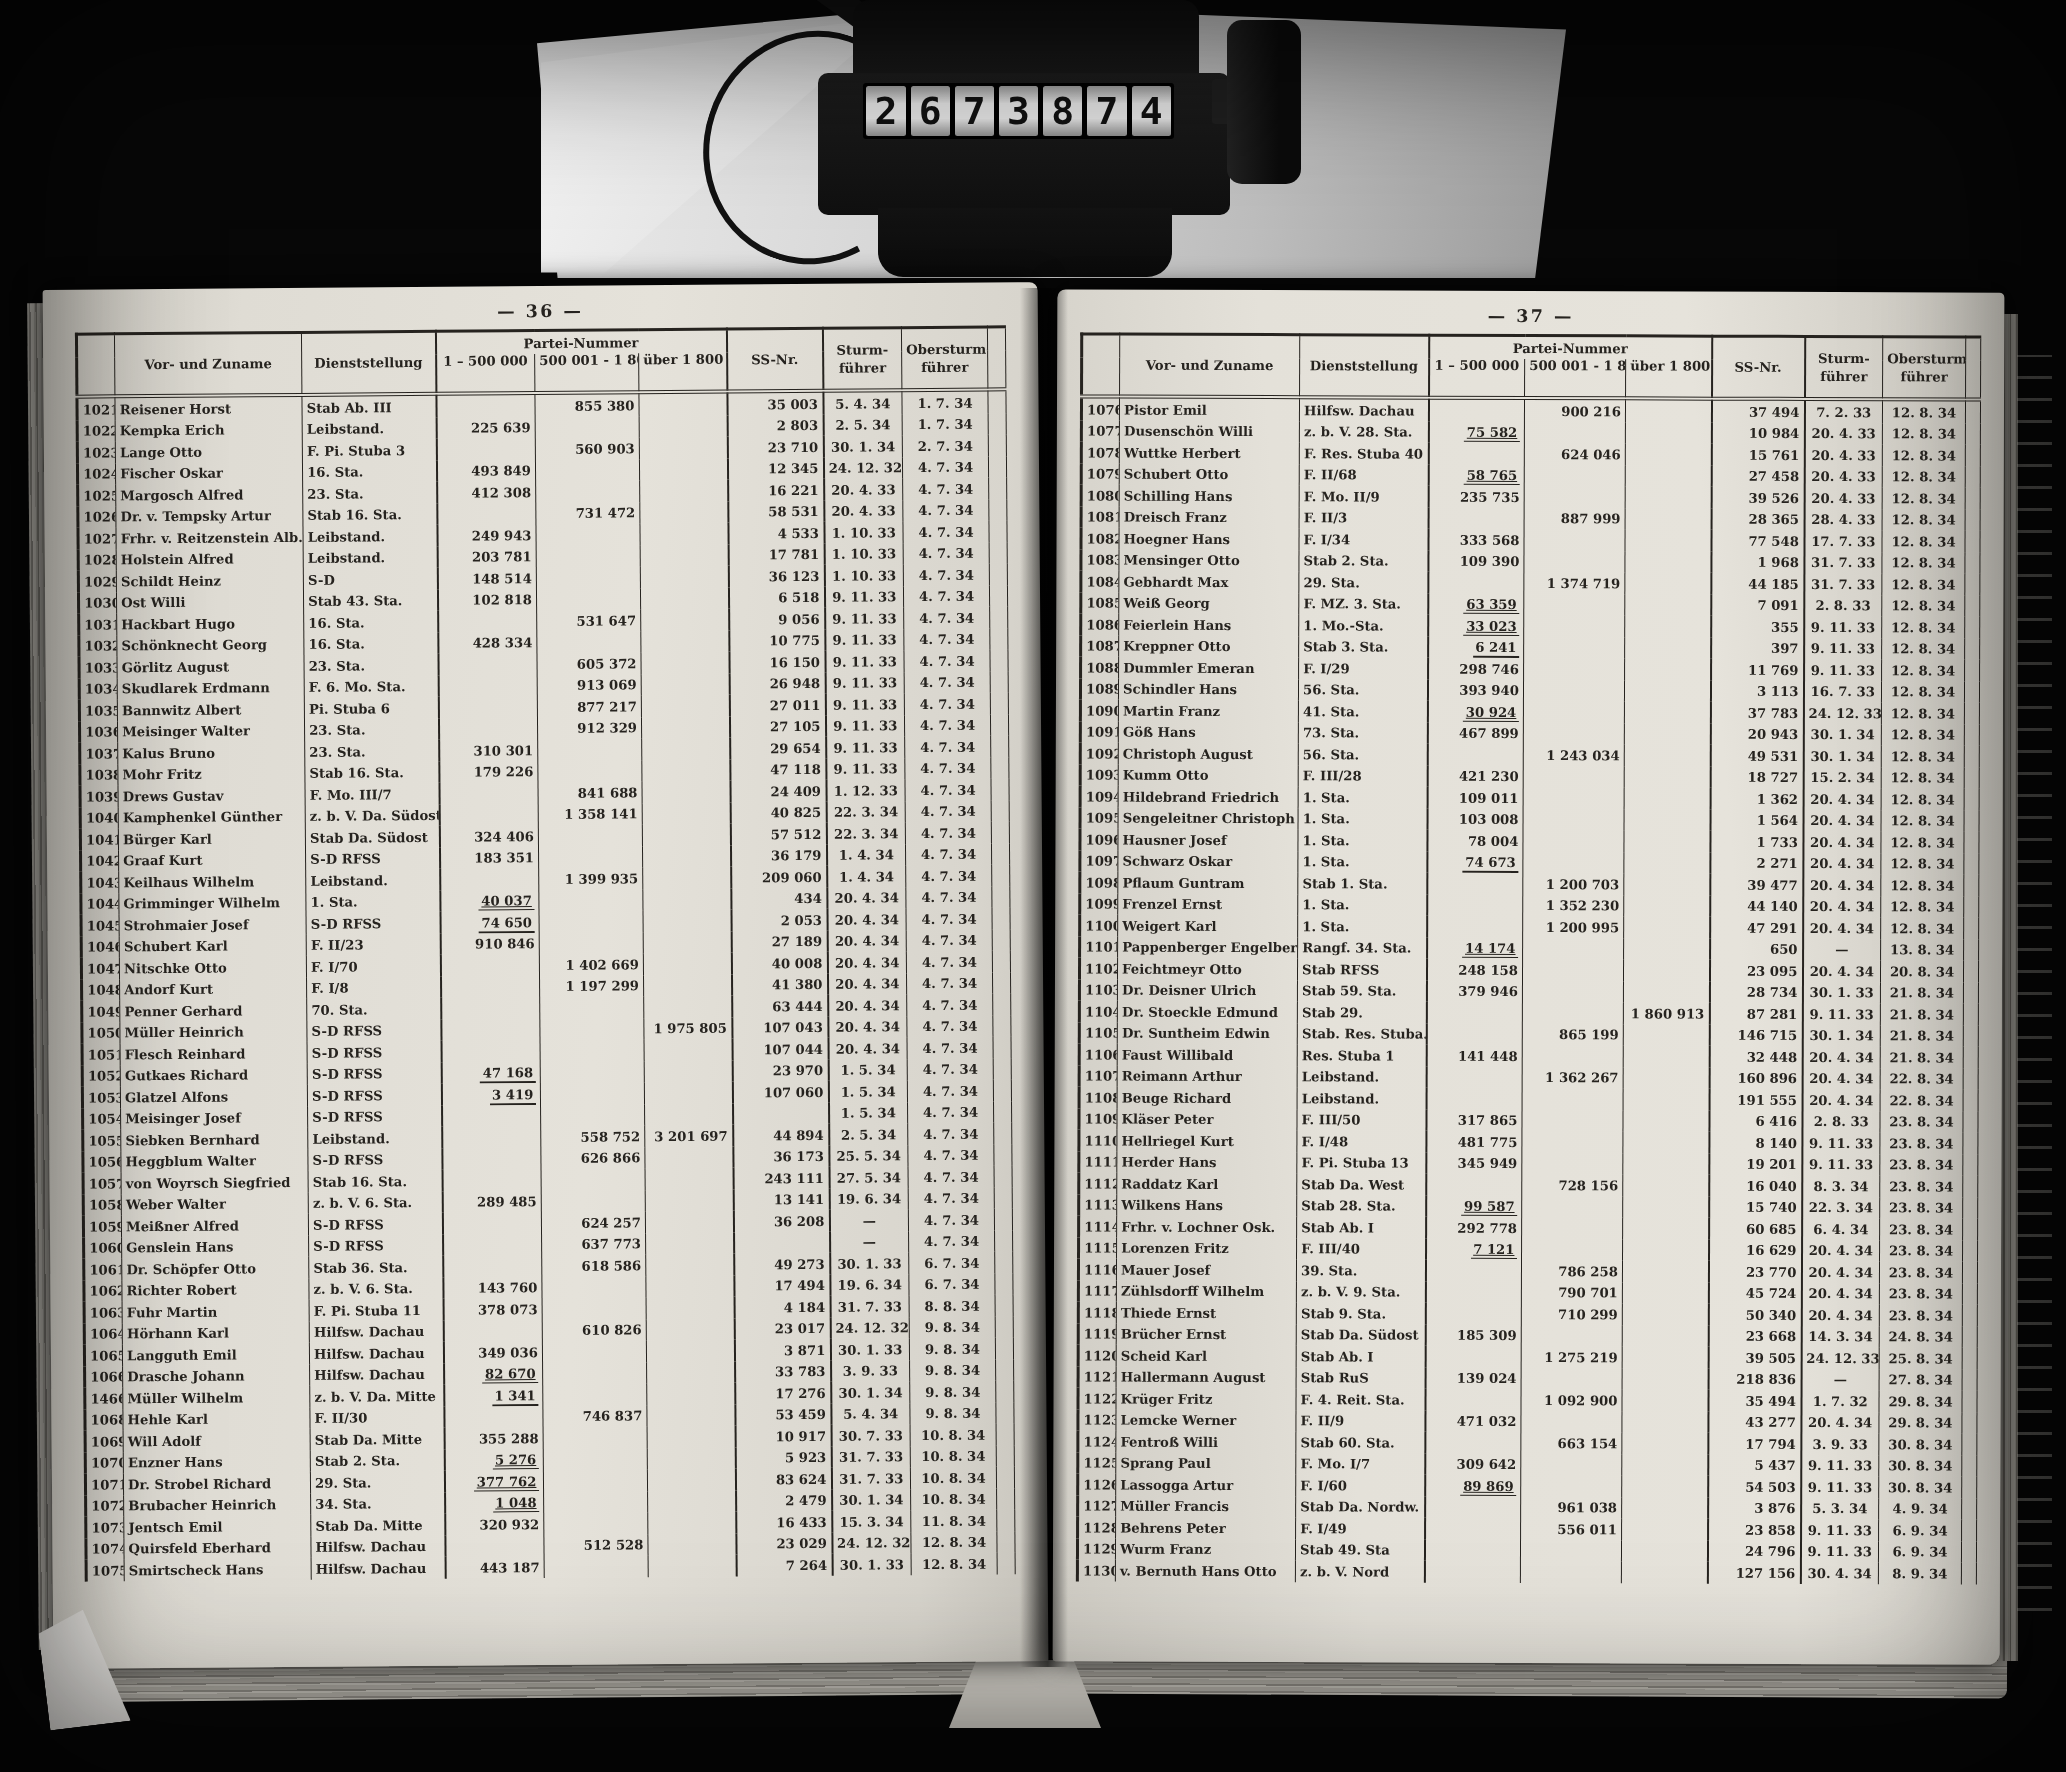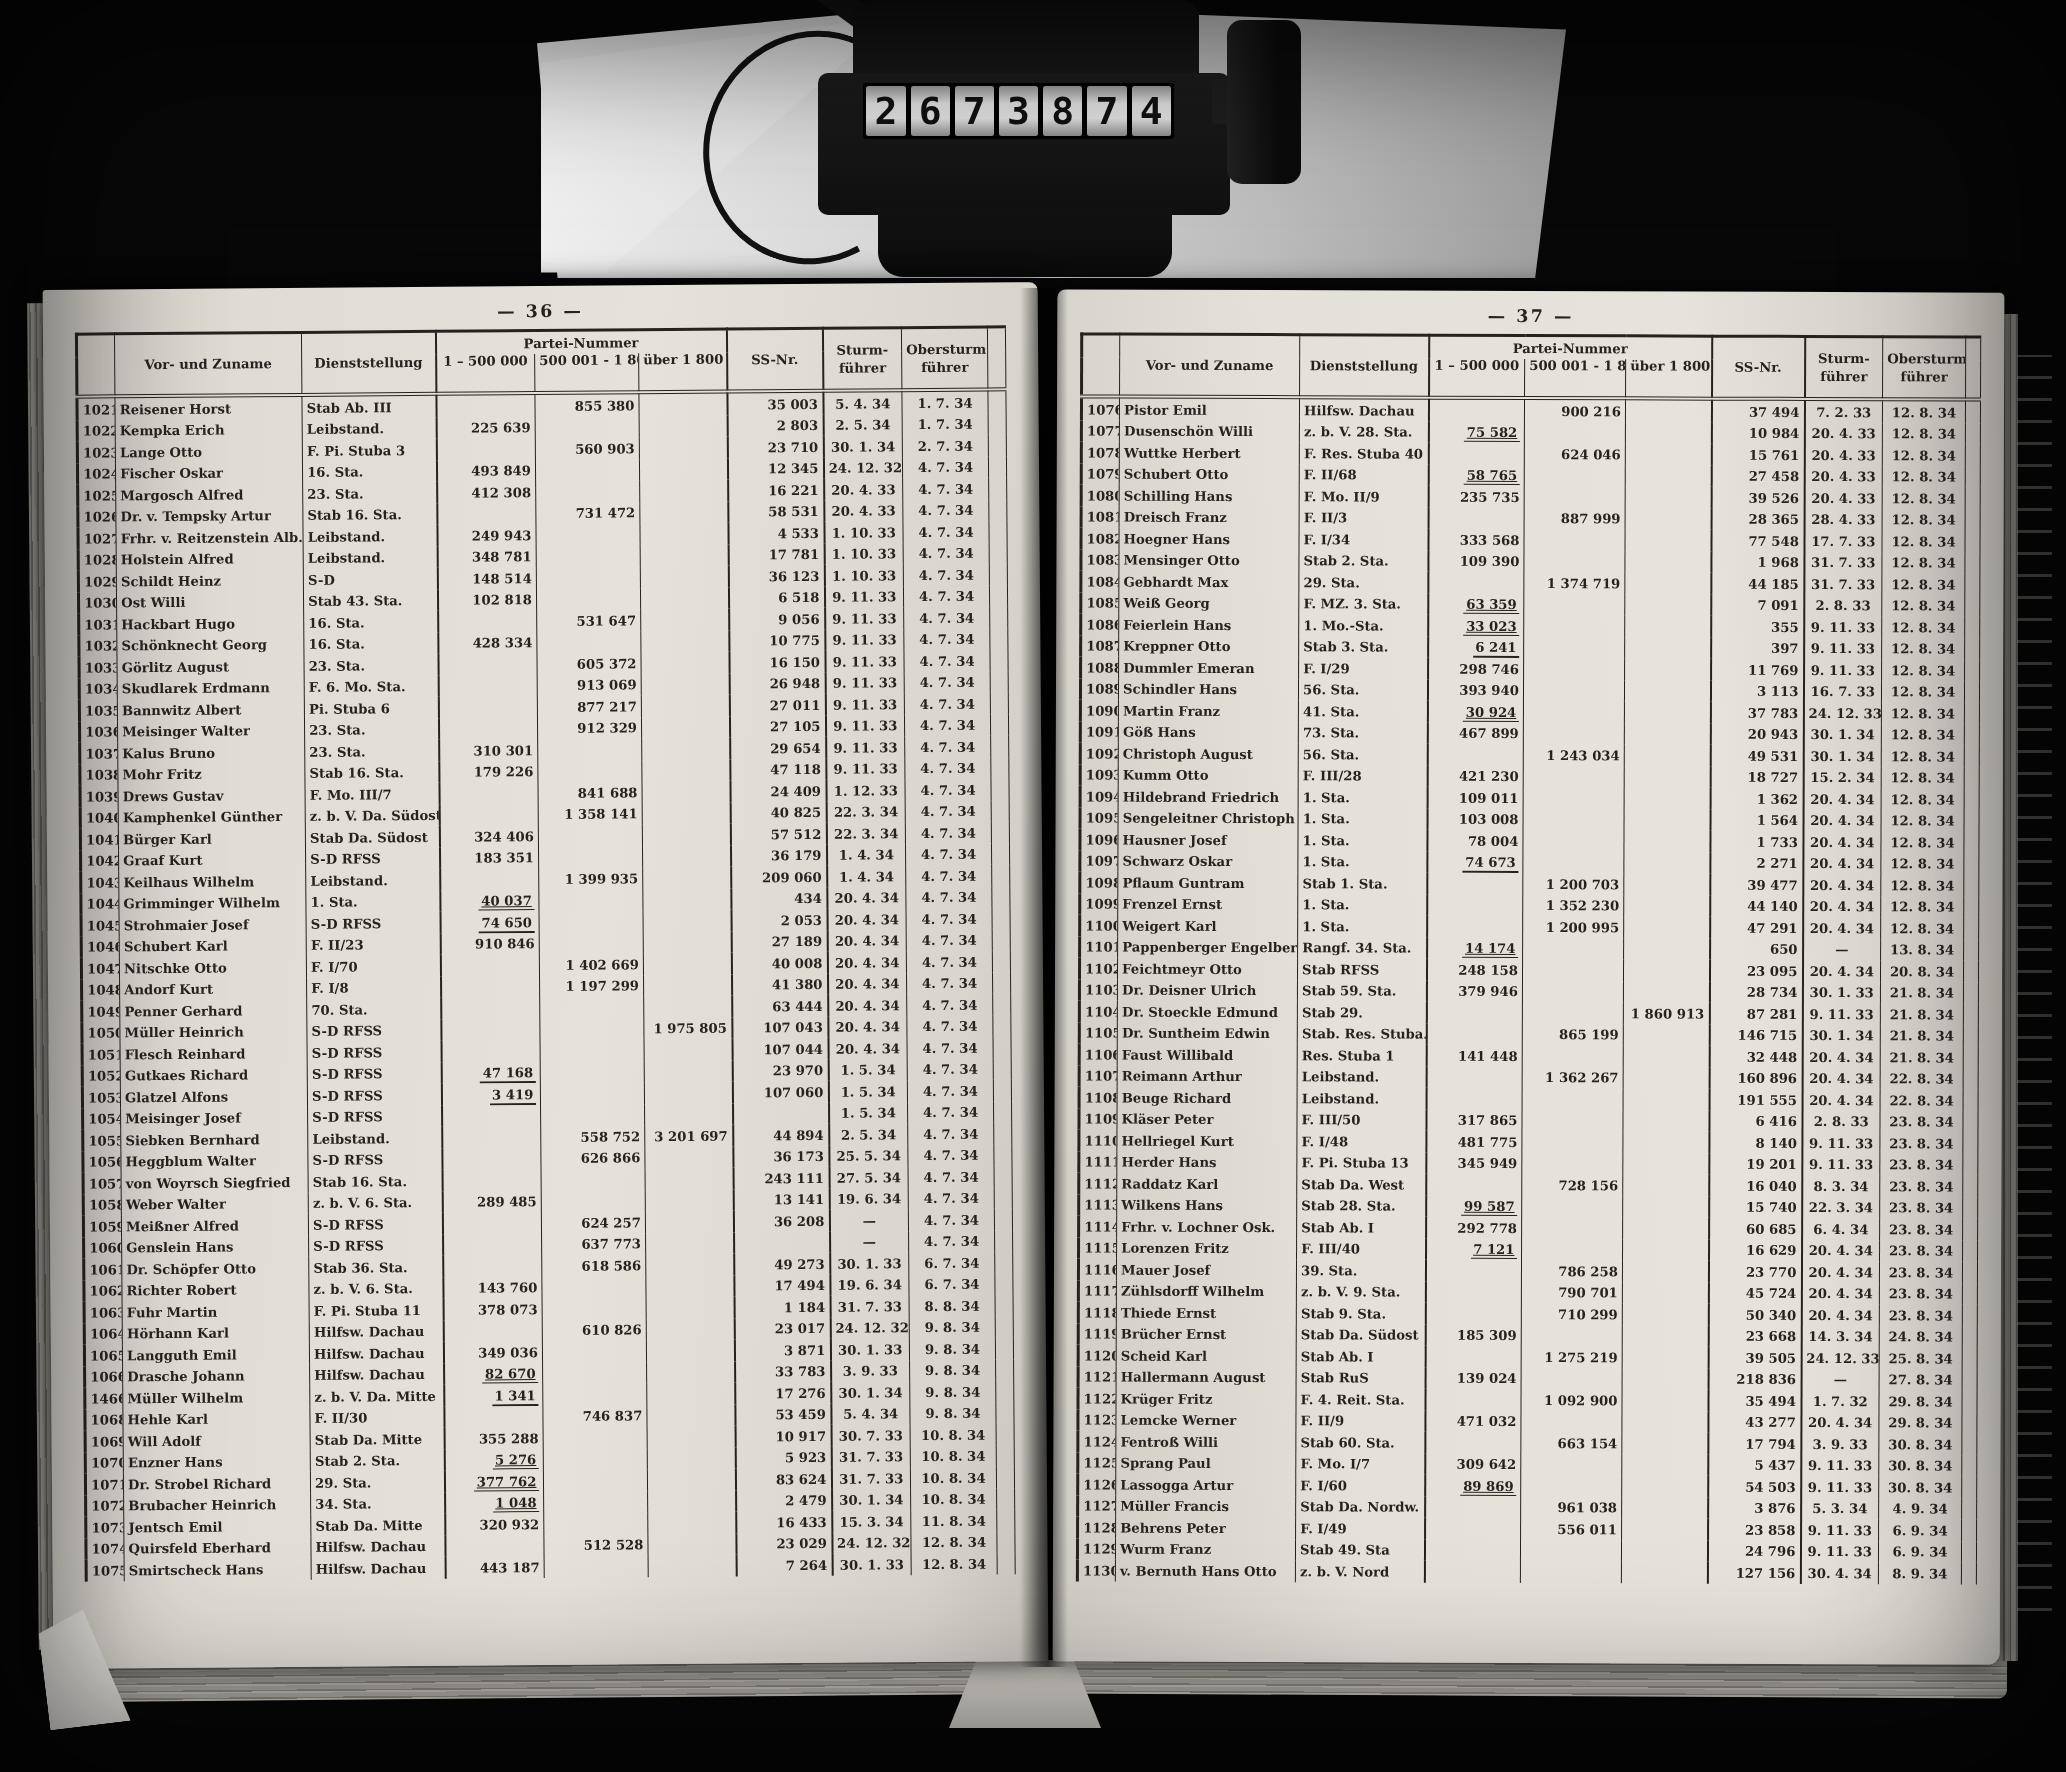--- a/index.html
+++ b/index.html
@@ -302,21 +302,21 @@
               <td class="c-p3"></td>
               <td class="c-ss">4 533</td>
               <td class="c-st">1. 10. 33</td>
               <td class="c-ob">4. 7. 34</td>
               <td class="c-x"></td>
             </tr>
             <tr>
               <td class="c-nr">1028</td>
               <td class="c-name">Holstein Alfred</td>
               <td class="c-unit">Leibstand.</td>
-              <td class="c-p1">348 781</td>
+              <td class="c-p1">203 781</td>
               <td class="c-p2"></td>
               <td class="c-p3"></td>
               <td class="c-ss">17 781</td>
               <td class="c-st">1. 10. 33</td>
               <td class="c-ob">4. 7. 34</td>
               <td class="c-x"></td>
             </tr>
             <tr>
               <td class="c-nr">1029</td>
               <td class="c-name">Schildt Heinz</td>
@@ -725,21 +725,21 @@
               <td class="c-ob">6. 7. 34</td>
               <td class="c-x"></td>
             </tr>
             <tr>
               <td class="c-nr">1063</td>
               <td class="c-name">Fuhr Martin</td>
               <td class="c-unit">F. Pi. Stuba 11</td>
               <td class="c-p1">378 073</td>
               <td class="c-p2"></td>
               <td class="c-p3"></td>
-              <td class="c-ss">1 184</td>
+              <td class="c-ss">4 184</td>
               <td class="c-st">31. 7. 33</td>
               <td class="c-ob">8. 8. 34</td>
               <td class="c-x"></td>
             </tr>
             <tr>
               <td class="c-nr">1064</td>
               <td class="c-name">Hörhann Karl</td>
               <td class="c-unit">Hilfsw. Dachau</td>
               <td class="c-p1"></td>
               <td class="c-p2">610 826</td>

